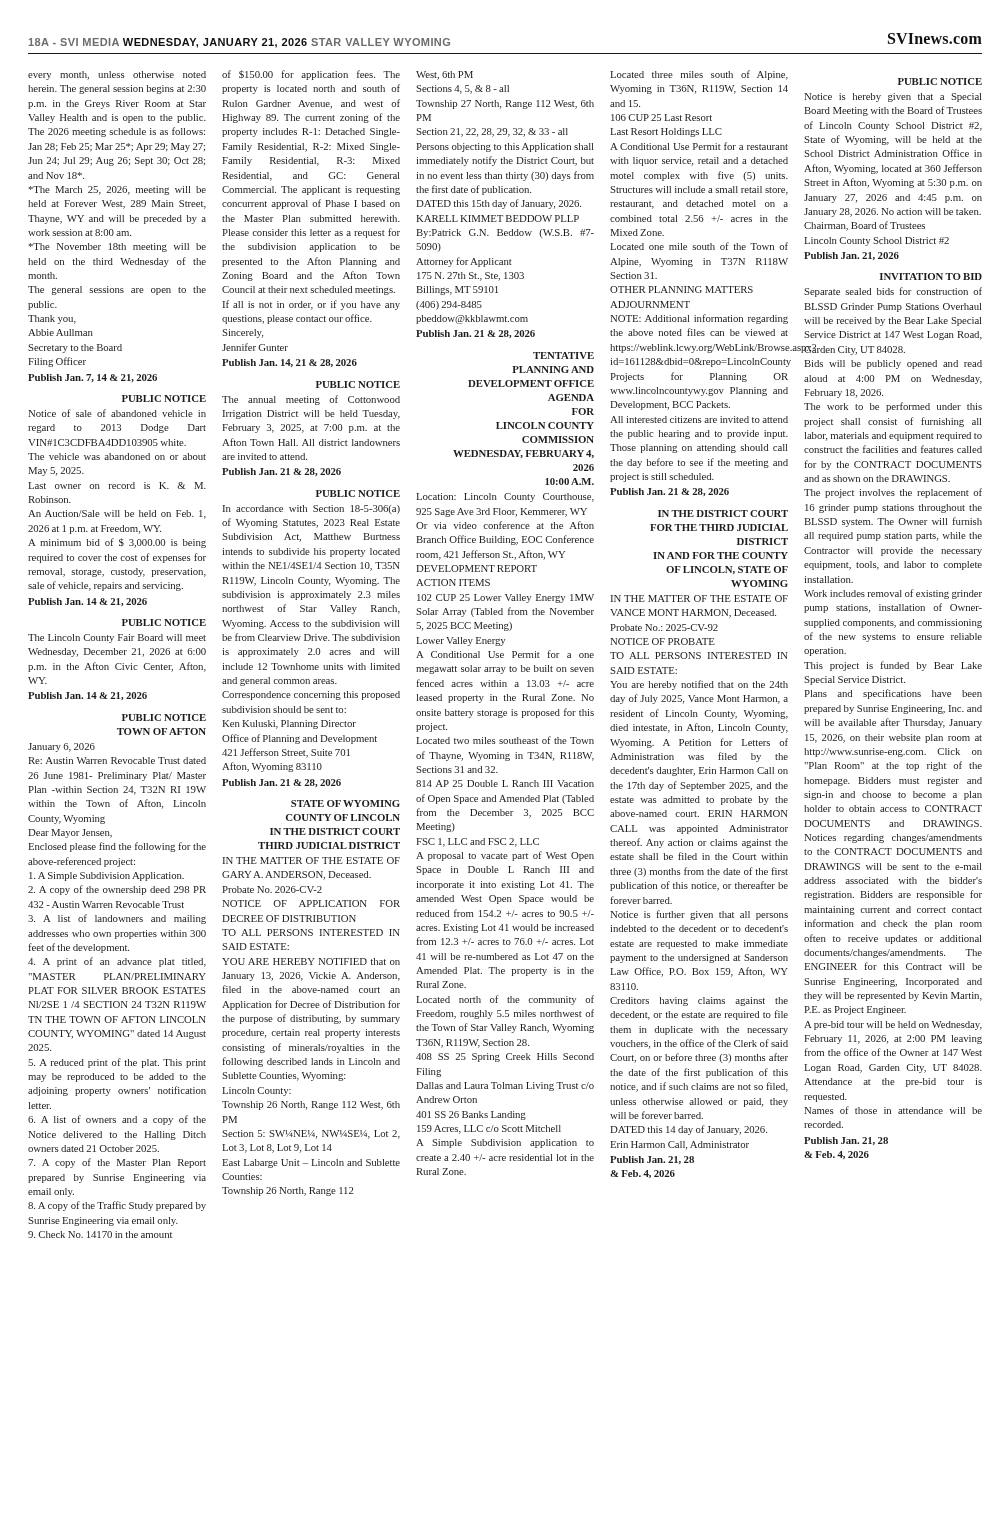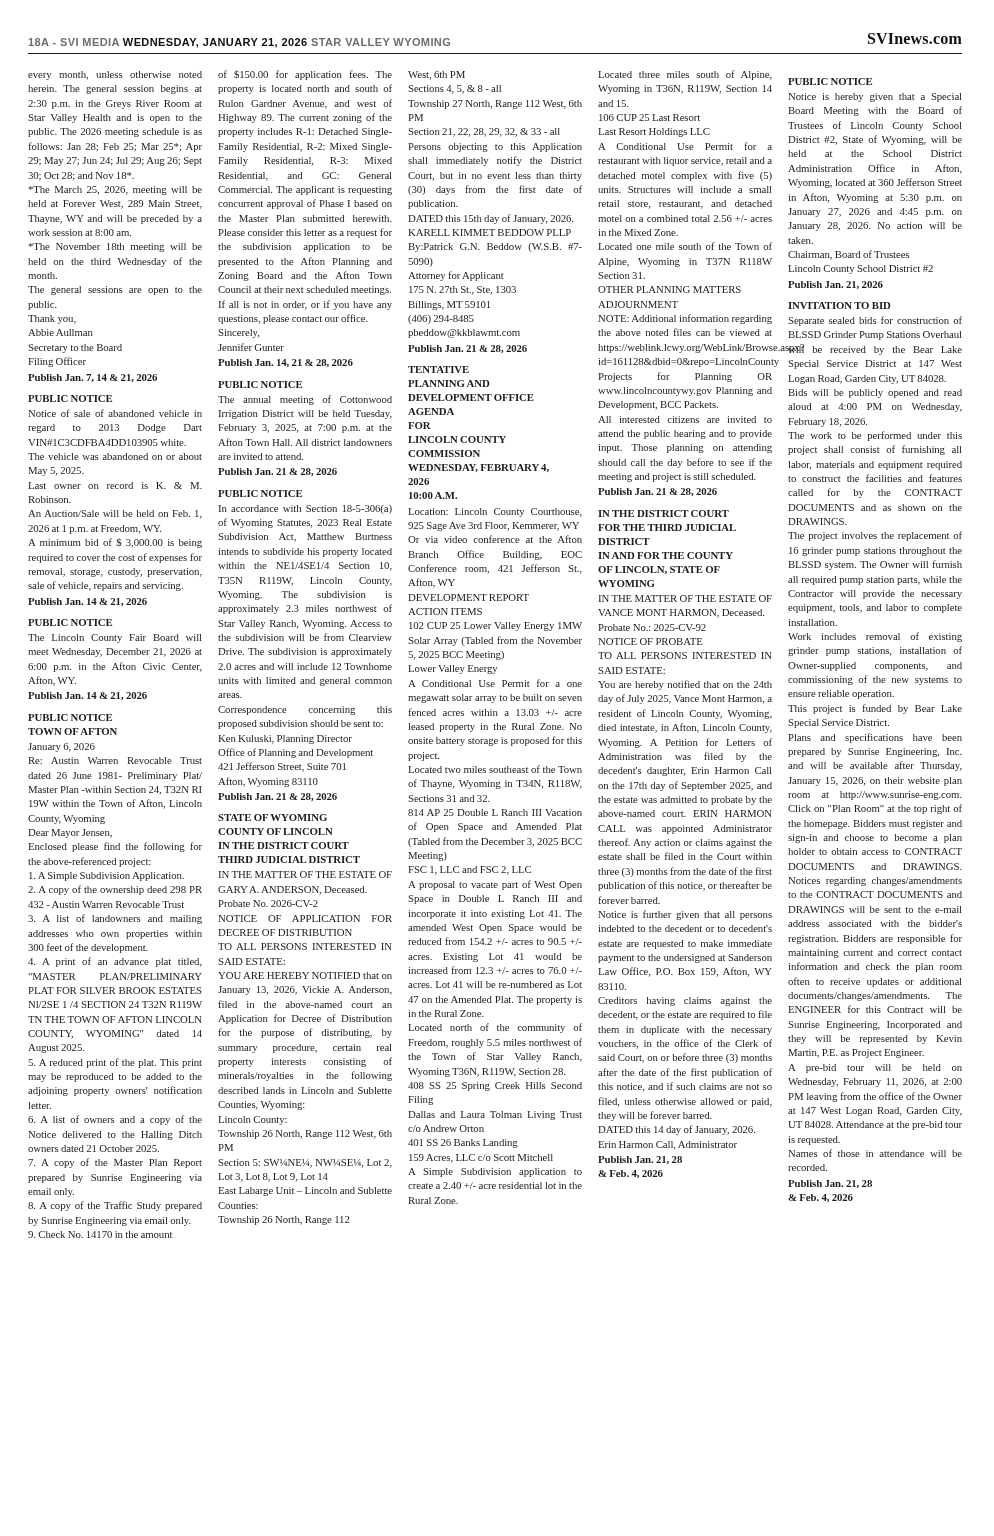--- a/index.html
+++ b/index.html
@@ -3,21 +3,21 @@
 <meta charset="utf-8">
 <style>
   html, body { margin: 0; padding: 0; }
   body {
     width: 994px; height: 1536px;
     background: #ffffff;
     color: #1c1c1c;
     font-family: "Liberation Serif", "DejaVu Serif", serif;
     overflow: hidden;
   }
-  .page { padding: 30px 32px 16px 28px; box-sizing: border-box; width: 994px; height: 1080px; }
+  .page { padding: 30px 12px 16px 28px; box-sizing: border-box; width: 994px; height: 1080px; }
   .masthead {
     display: flex; justify-content: space-between; align-items: flex-end;
     border-bottom: 1.5px solid #1a1a1a;
     padding-bottom: 5px;
     font-family: "Liberation Sans", "DejaVu Sans", sans-serif;
   }
   .masthead-left { font-size: 11px; letter-spacing: 0.4px; color: #6d6d6d; font-weight: bold; }
   .masthead-left .date { color: #111; }
   .masthead-right {
     font-family: "Liberation Serif", serif;
@@ -30,21 +30,21 @@
   .col {
     flex: 1 1 0; min-width: 0;
     font-size: 10.8px; line-height: 1.33;
     text-align: justify;
     letter-spacing: -0.1px;
     word-spacing: -0.2px;
   }
   .blk { margin: 0; }
   .blk-p { margin: 0; }
   .blk-heading {
-    text-align: left; font-weight: bold;
+    text-align: right; font-weight: bold;
     margin: 7px 0 1px 0;
     white-space: pre-line;
     line-height: 1.3;
   }
   .blk-publish {
     text-align: left; font-weight: bold;
     margin: 1px 0 7px 0;
     white-space: pre-line;
   }
 </style>

